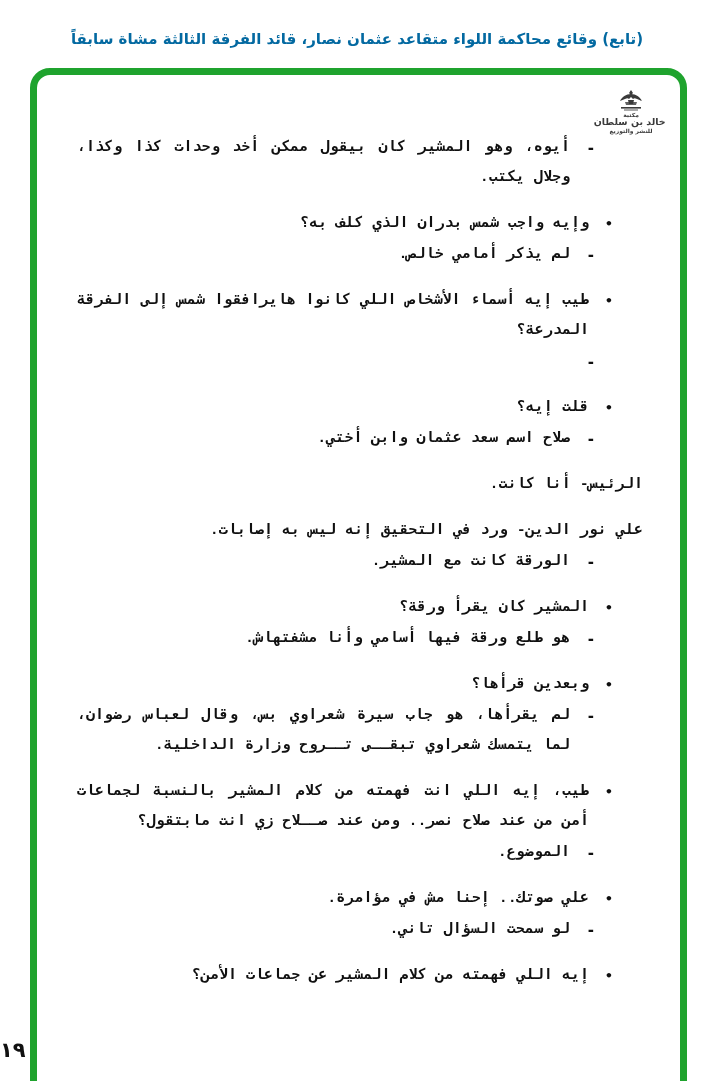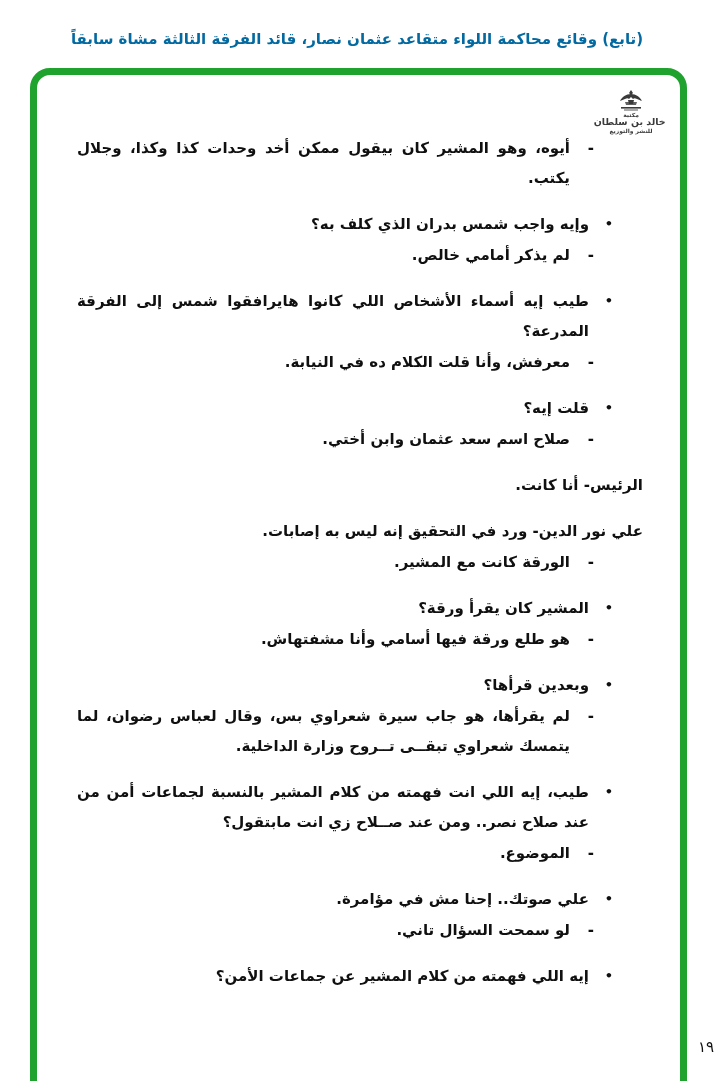--- a/index.html
+++ b/index.html
@@ -60,33 +60,34 @@
   }
   .item .marker {
     flex: 0 0 auto;
     width: 24px;
     text-align: right;
     font-weight: 700;
   }
   .item .txt {
     flex: 1 1 auto;
     text-align: justify;
+    font-family: Liberation Mono, monospace;
   }
   .item.t-bullet { padding-right: 30px; }
   .item.t-bullet .marker { font-size: 13px; line-height: 30px; }
   .item.t-dash   { padding-right: 49px; }
   .item.t-speaker { padding-right: 0; }
   .item.tight { margin-top: 1px; }
   .item:first-child { margin-top: 0; }
   .page-number {
     position: absolute;
     top: 1038px; left: 0; right: 0;
-    text-align: right;
-    font-size: 15px;
-    font-weight: 400;
+    text-align: left;
+    font-size: 21px;
+    font-weight: 700;
     color: #111;
   }
 </style>
 </head>
 <body>
 
 <div class="page-header">(تابع) وقائع محاكمة اللواء متقاعد عثمان نصار، قائد الفرقة الثالثة مشاة سابقاً</div>
 
 <div class="green-box">
 
@@ -118,21 +119,20 @@
       <div class="item t-dash tight">
     <span class="marker">-</span>
     <span class="txt">لم يذكر أمامي خالص.</span>
   </div>
       <div class="item t-bullet">
     <span class="marker">•</span>
     <span class="txt">طيب إيه أسماء الأشخاص اللي كانوا هايرافقوا شمس إلى الفرقة المدرعة؟</span>
   </div>
       <div class="item t-dash tight">
     <span class="marker">-</span>
-    <span class="txt">معرفش، وأنا قلت الكلام ده في النيابة.</span>
   </div>
       <div class="item t-bullet">
     <span class="marker">•</span>
     <span class="txt">قلت إيه؟</span>
   </div>
       <div class="item t-dash tight">
     <span class="marker">-</span>
     <span class="txt">صلاح اسم سعد عثمان وابن أختي.</span>
   </div>
       <div class="item t-speaker">

